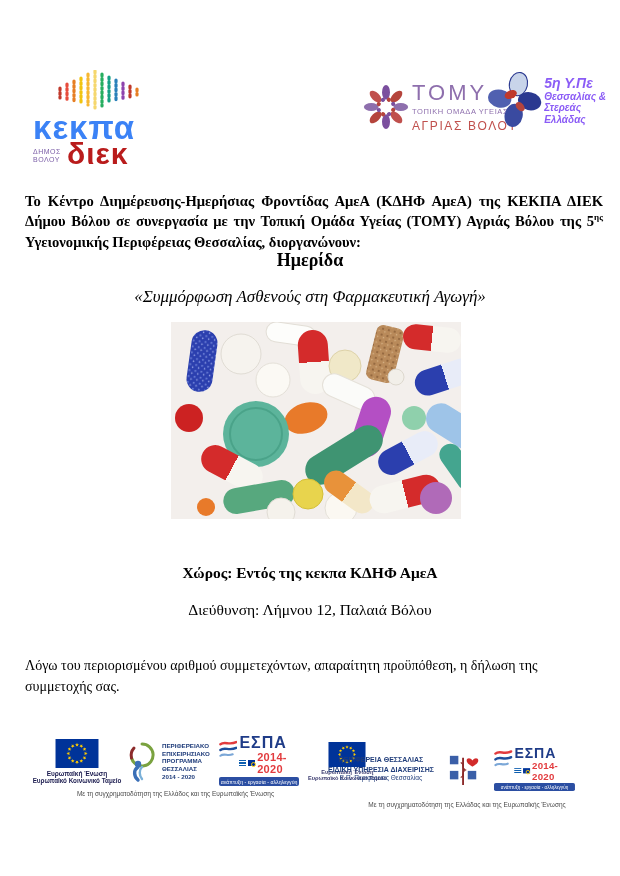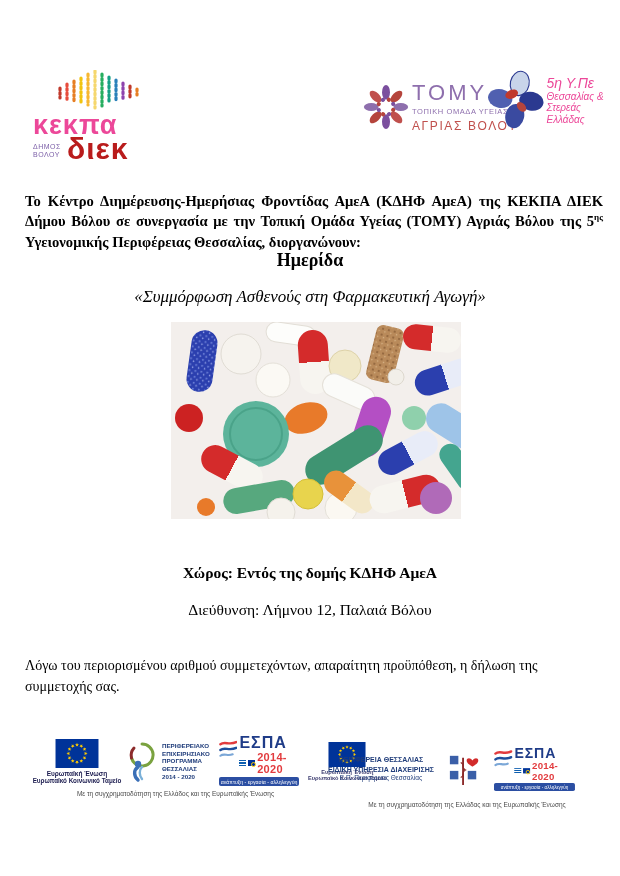--- a/index.html
+++ b/index.html
@@ -2,40 +2,40 @@
 <html><head>
 <meta charset="utf-8">
 <style>
   html,body{margin:0;padding:0;background:#fff;}
   .page{position:relative;width:620px;height:876px;background:#ffffff;overflow:hidden;
         font-family:"Liberation Serif", serif;color:#000;}
 
   
   .logo-kekpa{position:absolute;left:33px;top:70px;width:140px;}
   .eq-icon{display:block;margin-left:22px;}
-  .kekpa-word{font-family:"Liberation Sans",sans-serif;font-weight:700;font-size:27px;
-              color:#ec4899;line-height:0.85;letter-spacing:1px;}
+  .kekpa-word{font-family:"Liberation Sans",sans-serif;font-weight:700;font-size:33px;
+              color:#3b82f6;line-height:0.85;letter-spacing:1px;}
   .kekpa-row{display:flex;align-items:flex-start;}
   .kekpa-dimos{font-family:"Liberation Sans",sans-serif;font-size:7px;color:#7b5ea7;
                width:34px;line-height:1.2;padding-top:6px;letter-spacing:0.5px;}
   .diek-word{font-family:"Liberation Sans",sans-serif;font-weight:700;font-size:30px;
              color:#b91c1c;line-height:0.8;letter-spacing:1px;}
 
   .logo-tomy{position:absolute;left:360px;top:78px;display:flex;align-items:center;}
   .tomy-text{display:flex;flex-direction:column;}
   .tomy-name{font-family:"Liberation Sans",sans-serif;font-size:22px;color:#8e6fad;
              letter-spacing:3px;line-height:1;}
   .tomy-sub{font-family:"Liberation Sans",sans-serif;font-size:7.5px;color:#8e6fad;
             letter-spacing:0.6px;margin-top:3px;}
   .tomy-loc{font-family:"Liberation Sans",sans-serif;font-size:12px;color:#c0504d;
             letter-spacing:1.6px;margin-top:3px;text-align:center;}
 
   .logo-ype{position:absolute;left:488px;top:66px;display:flex;align-items:center;gap:2px;}
-  .ype-text{font-family:"Liberation Sans",sans-serif;font-style:italic;font-weight:400;
-            color:#ec4899;line-height:1.15;}
+  .ype-text{font-family:"Liberation Sans",sans-serif;font-style:italic;font-weight:700;
+            color:#8b5cf6;line-height:1.15;}
   .ype-l1{font-size:14px;}
   .ype-l2,.ype-l3{font-size:10px;}
 
   
   .intro{position:absolute;left:25px;top:176px;width:578px;font-weight:700;
          font-size:14.6px;line-height:1.43;text-align:justify;}
   .intro sup{font-size:9px;}
   .event-title{position:absolute;left:0;top:250px;width:100%;text-align:center;
                font-weight:700;font-size:18px;}
   .event-subtitle{position:absolute;left:0;top:287px;width:100%;text-align:center;
@@ -227,21 +227,21 @@
       <circle cx="170" cy="186" r="16" fill="#fbf8f2" stroke="#e4e0d8"></circle>
       <rect x="150" y="158" width="56" height="24" rx="12" fill="url(#gOCh)" transform="rotate(36 178 170)"></rect>
       <rect x="198" y="158" width="72" height="28" rx="14" fill="url(#gWRh)" transform="rotate(-14 234 172)"></rect>
       <circle cx="265" cy="176" r="16" fill="#b06ab8"></circle>
       <rect x="262" y="134" width="52" height="22" rx="11" fill="#44a58f" transform="rotate(55 288 145)"></rect>
       <circle cx="35" cy="185" r="9" fill="#e87a2a"></circle>
       <circle cx="225" cy="55" r="8" fill="#f2efe9" stroke="#ddd8ce"></circle>
     </svg>
   </div>
 
-  <div class="line-venue">Χώρος: Εντός της δομής ΚΔΗΦ ΑμεΑ</div>
+  <div class="line-venue">Χώρος: Εντός της κεκπα ΚΔΗΦ ΑμεΑ</div>
   <div class="line-address">Διεύθυνση: Λήμνου 12, Παλαιά Βόλου</div>
 
   <p class="note">Λόγω του περιορισμένου αριθμού συμμετεχόντων, απαραίτητη προϋπόθεση, η δήλωση της συμμετοχής σας.</p>
 
   <div class="footer-left">
     <div class="row">
       <div class="eu-block">
         <svg width="44" height="29" viewBox="0 0 40 27">
           <defs>
             <path id="star" d="M0,-1.9 L0.56,-0.59 1.81,-0.59 0.8,0.22 1.12,1.54 0,0.73 -1.12,1.54 -0.8,0.22 -1.81,-0.59 -0.56,-0.59 Z" fill="#ffcc00"></path>

